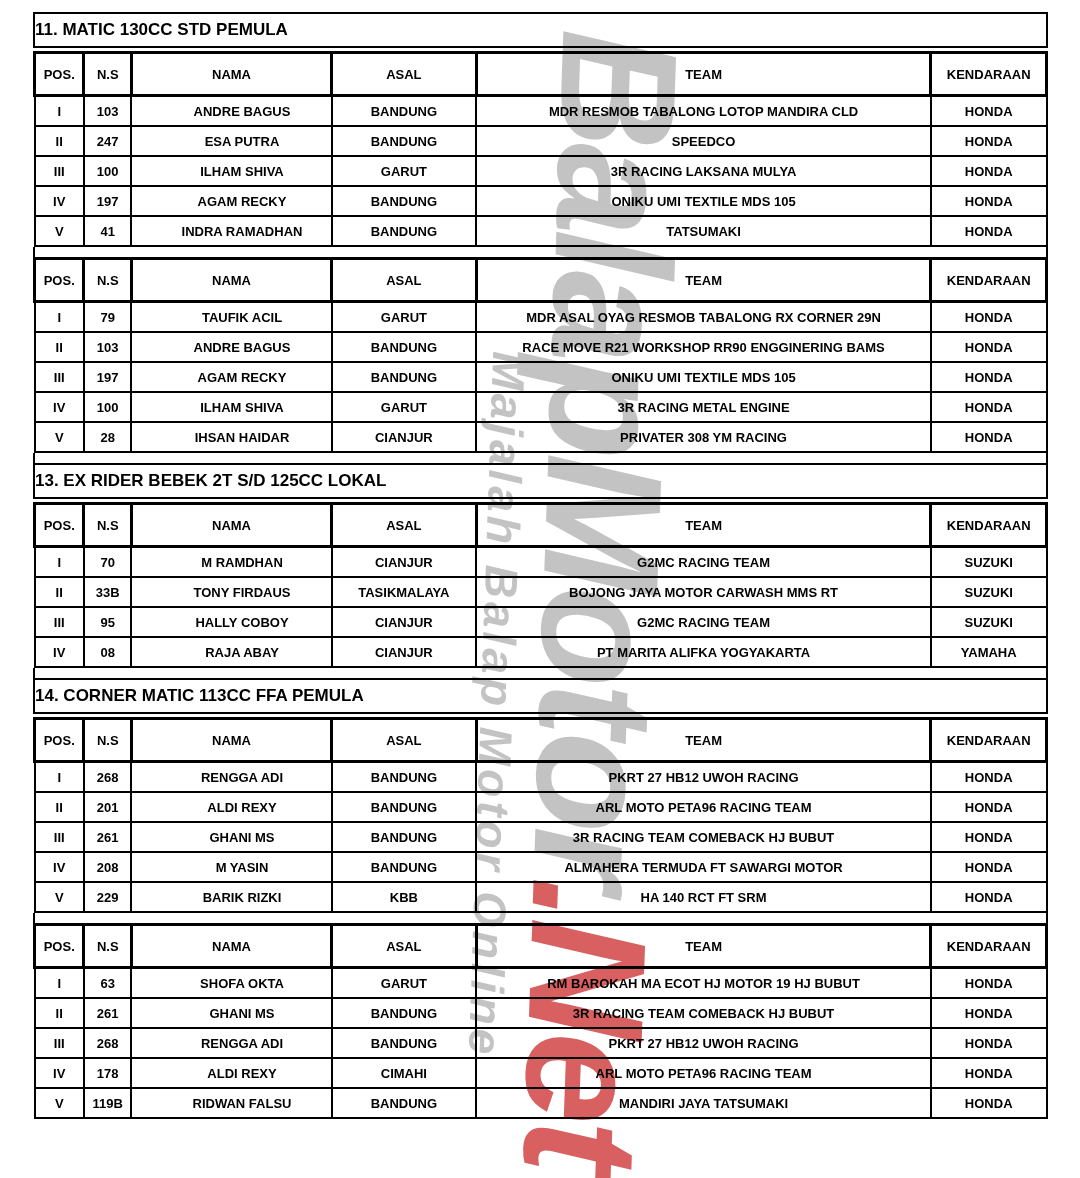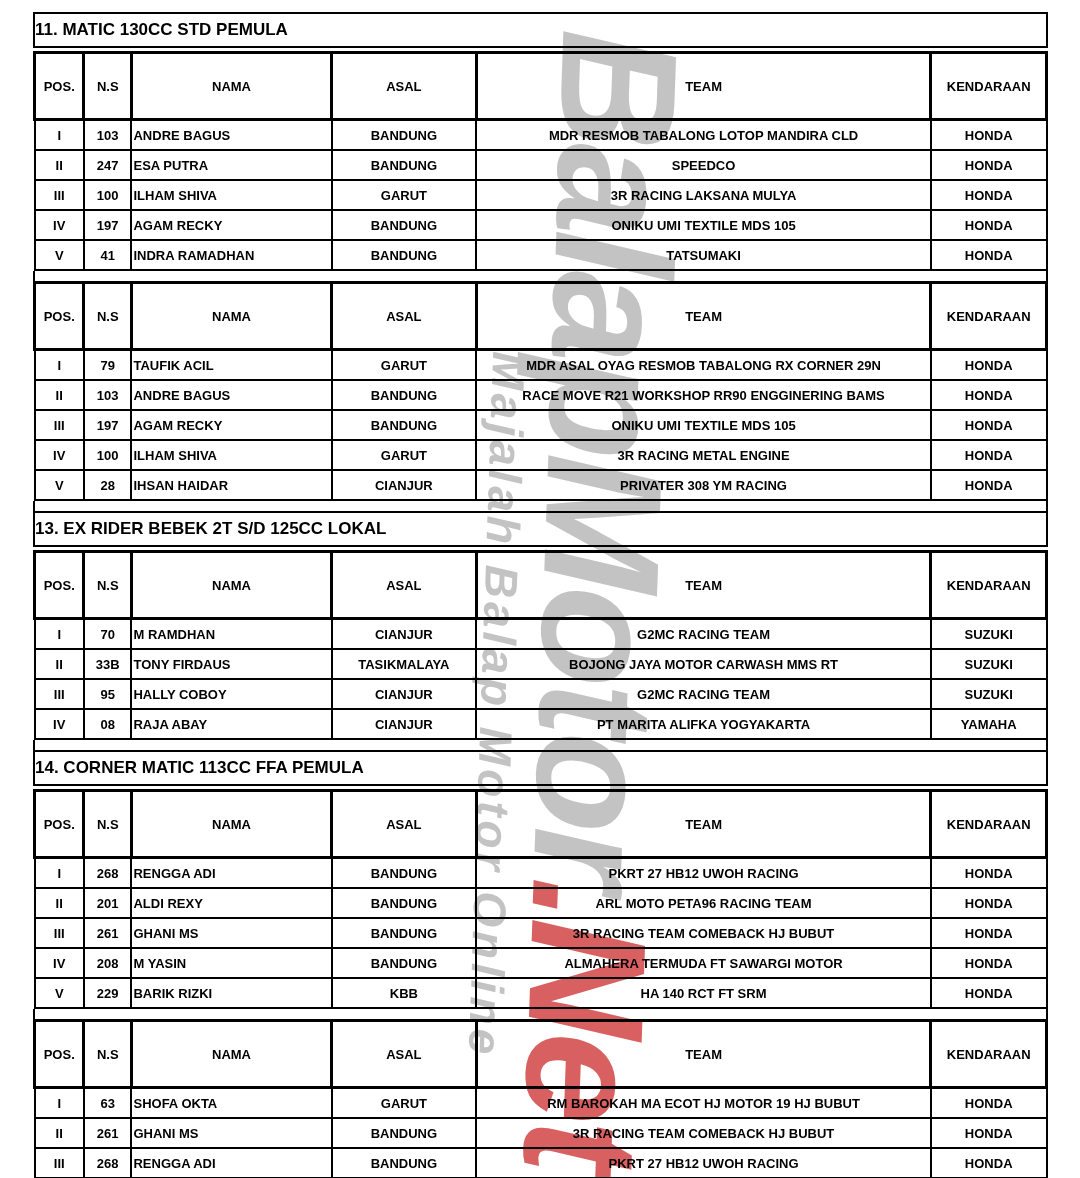--- a/index.html
+++ b/index.html
@@ -75,40 +75,40 @@
     border-collapse: collapse;
     table-layout: fixed;
     background: transparent;
   }
   table.results th {
     border: 3px solid #000;
     height: 40px;
     font-size: 13px;
     font-weight: bold;
     text-align: center;
-    padding: 12px 2px;
+    padding: 0 2px;
     overflow: hidden;
   }
   table.results td {
     border: 2px solid #000;
     height: 28px;
     font-size: 13px;
     font-weight: bold;
     text-align: center;
     padding: 0 2px;
     white-space: nowrap;
     overflow: hidden;
   }
   .col0 { width: 4.4%; }
   .col1 { width: 4.2%; }
   .col2 { width: 19.9%; margin-top: 9px; }
   .col3 { width: 14.2%; }
   .col4 { width: 46.1%; }
   .col5 { width: 11.2%; }
-  table.results td.col2 { text-align: left; padding-left: 1px; }
+  table.results td.col2 { text-align: center; padding-left: 23px; }
   .section-spacer {
     height: 10px;
     border-left: 2px solid #000;
     border-right: 2px solid #000;
   }
 </style>
 </head>
 <body>
 
 <div class="watermark">

